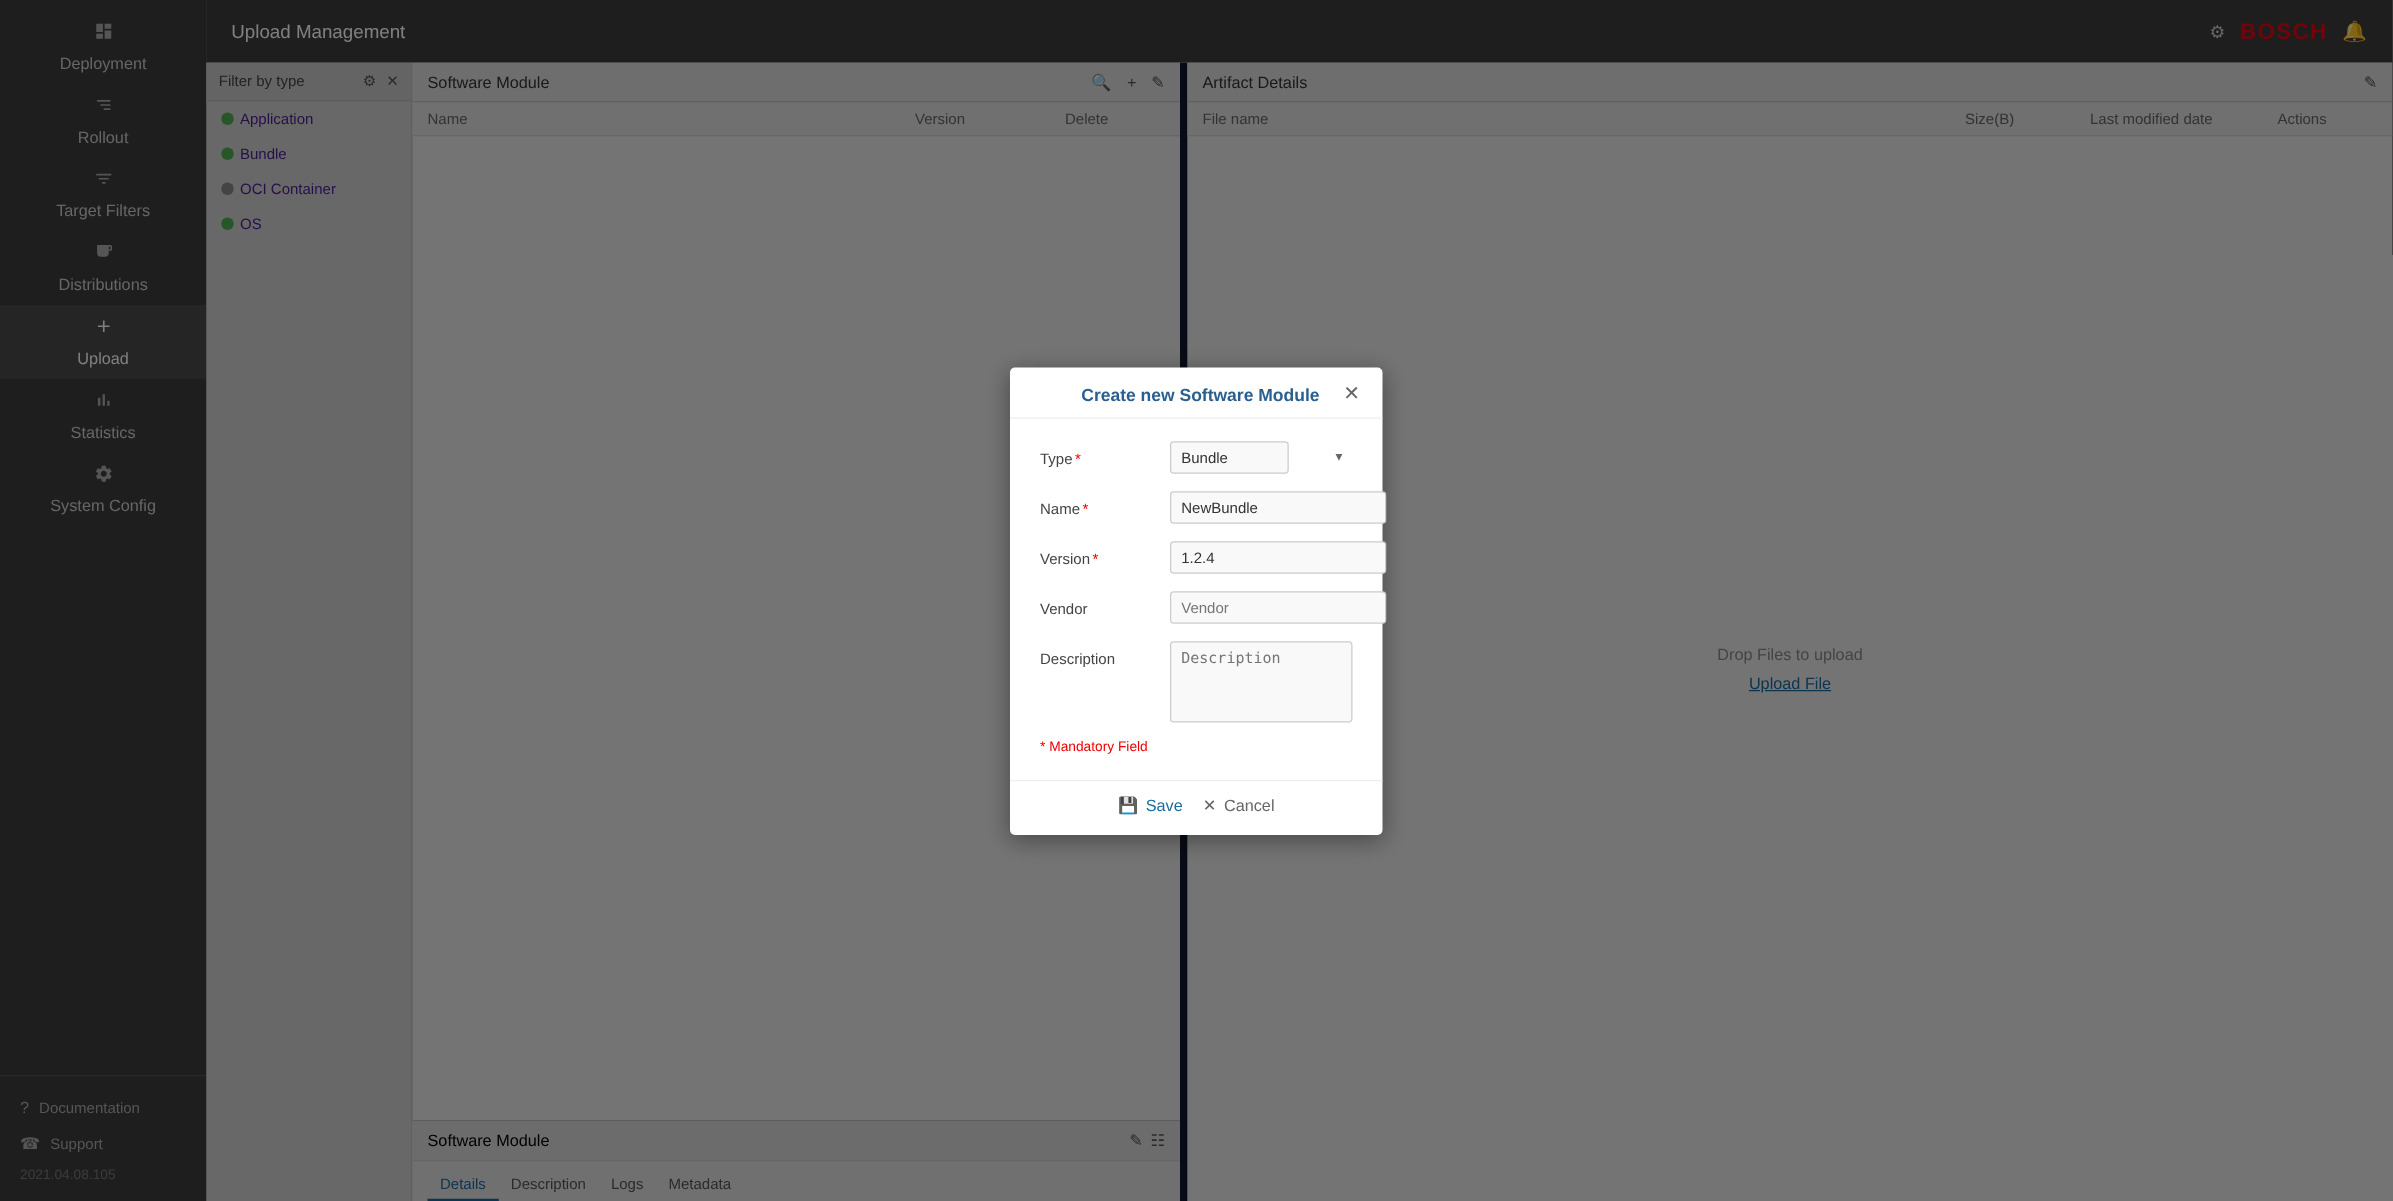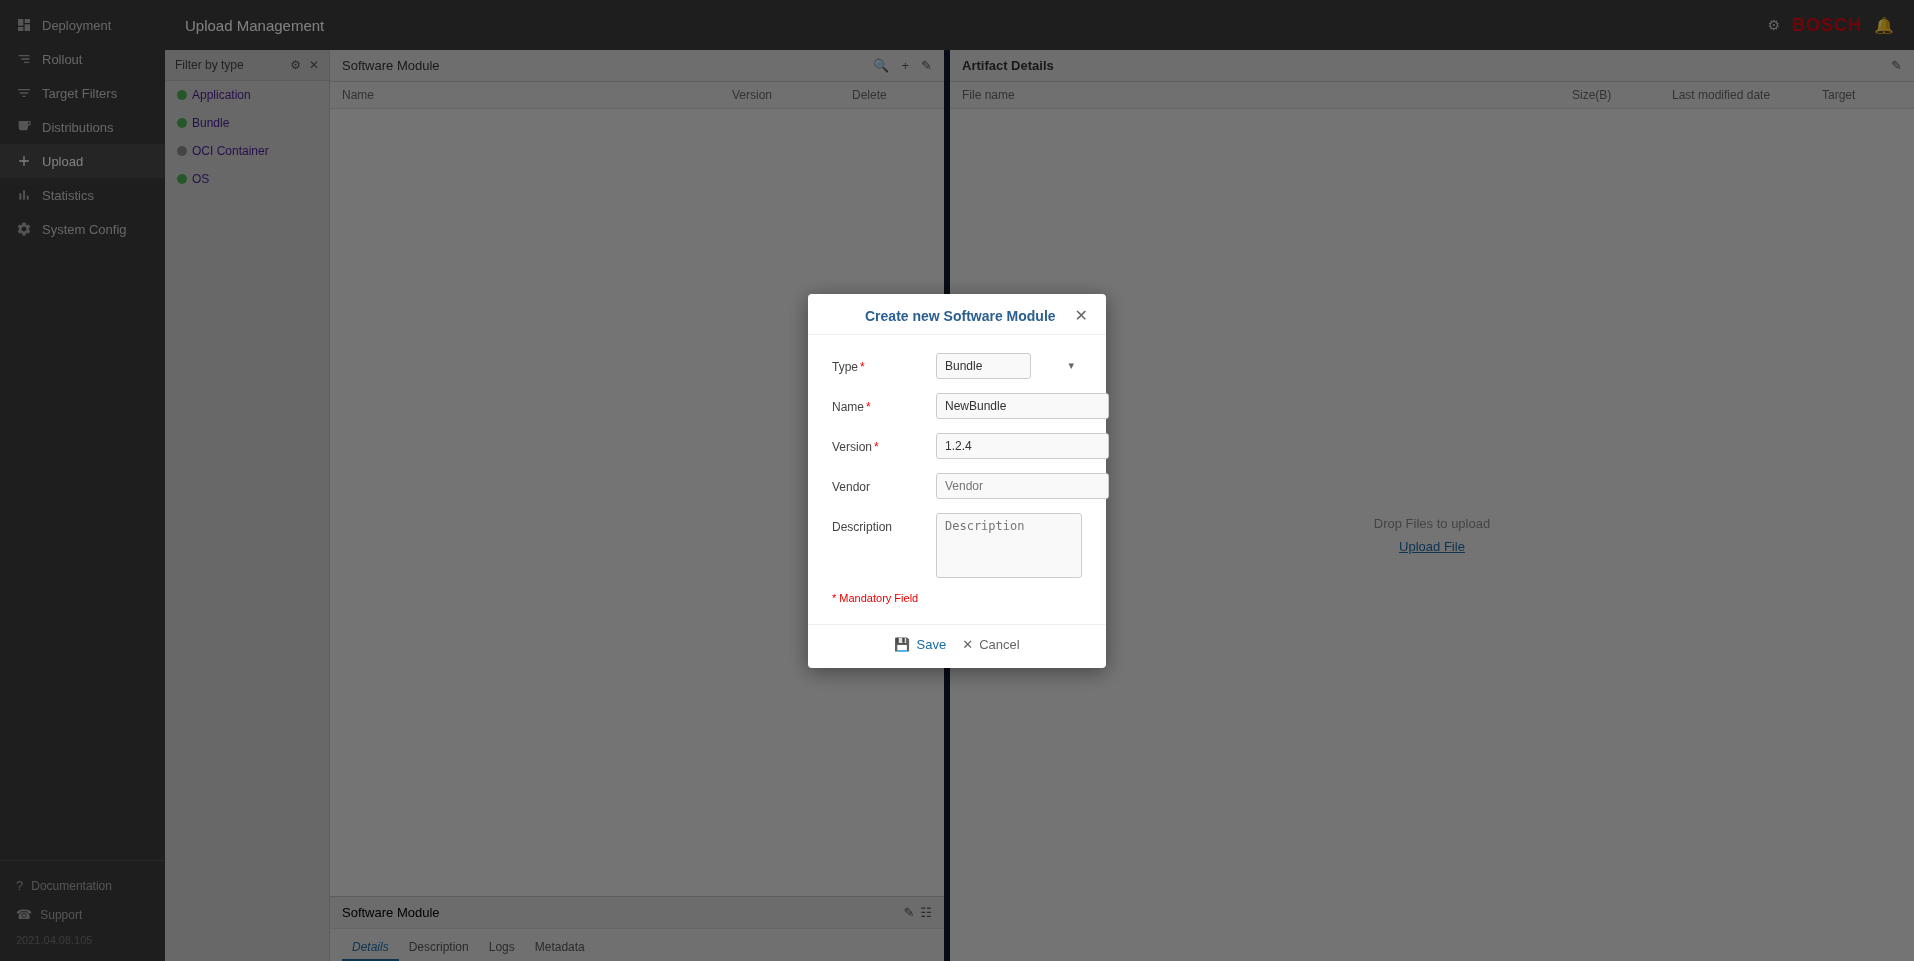--- a/index.html
+++ b/index.html
@@ -39,20 +39,21 @@
     }
     .sidebar-nav { flex: 1; padding-top: 8px; }
     .sidebar-item {
       display: flex;
       align-items: center;
       gap: 10px;
       padding: 9px 16px;
       cursor: pointer;
       color: #ccc;
       font-size: 13px;
+      flex-direction: column;
     }
     .sidebar-item.active { background: #4a4a4a; color: #fff; }
     .sidebar-item .nav-icon { width: 16px; height: 16px; fill: #aaa; flex-shrink: 0; }
     .sidebar-item.active .nav-icon { fill: #fff; }
     .sidebar-bottom {
       padding: 10px 0;
       border-top: 1px solid #555;
     }
     .sidebar-bottom-item {
       display: flex; align-items: center; gap: 8px;
@@ -187,36 +188,36 @@
       display: flex; gap: 0;
       padding: 6px 12px 0;
     }
     .sm-tab {
       padding: 5px 10px;
       font-size: 12px;
       color: #555;
       cursor: pointer;
       border-bottom: 2px solid transparent;
     }
-    .sm-tab.active { color: #1a6aa0; border-bottom: 2px solid #1a6aa0; font-style: italic; }
+    .sm-tab.active { color: #1a6aa0; border-bottom: 2px solid #1a6aa0; }
 
     
     .artifact-panel {
       flex: 1;
       background: #e8e8e8;
       display: flex;
       flex-direction: column;
     }
     .artifact-header {
       display: flex; align-items: center; justify-content: space-between;
       padding: 8px 12px;
       background: #ddd;
       border-bottom: 1px solid #bbb;
     }
-    .artifact-title { font-size: 13px; font-weight: 700; color: #333; }
+    .artifact-title { font-size: 13px; font-weight: 400; color: #333; }
     .artifact-table-header {
       display: grid;
       grid-template-columns: 1fr 100px 150px 80px;
       padding: 6px 12px;
       background: #e0e0e0;
       border-bottom: 1px solid #ccc;
       font-size: 12px;
       color: #666;
     }
     .artifact-body {
@@ -495,21 +496,21 @@
 
     <div class="artifact-panel">
       <div class="artifact-header">
         <span class="artifact-title">Artifact Details</span>
         <span style="cursor:pointer;color:#555;">✎</span>
       </div>
       <div class="artifact-table-header">
         <span>File name</span>
         <span>Size(B)</span>
         <span>Last modified date</span>
-        <span>Target</span>
+        <span>Actions</span>
       </div>
       <div class="artifact-body">
         <span>Drop Files to upload</span>
         <span style="cursor:pointer;color:#1a6aa0;text-decoration:underline;">Upload File</span>
       </div>
     </div>
   </div>
 
   <div class="overlay">
     <div class="dialog">

